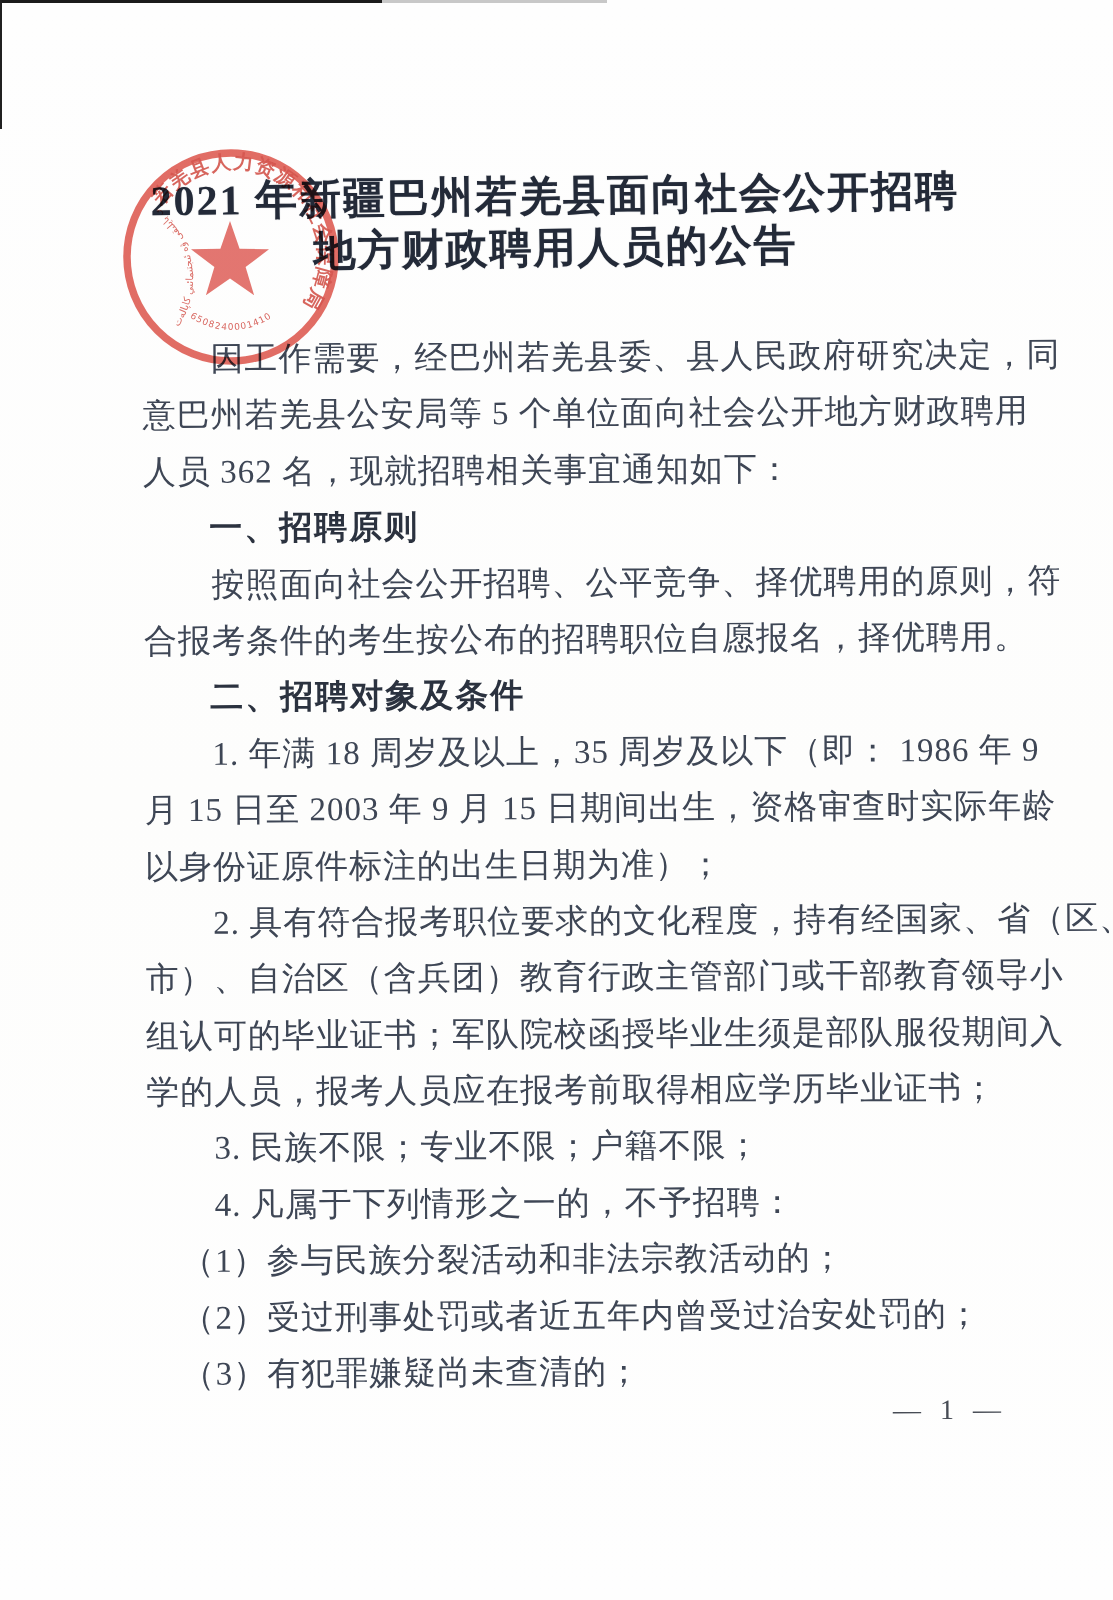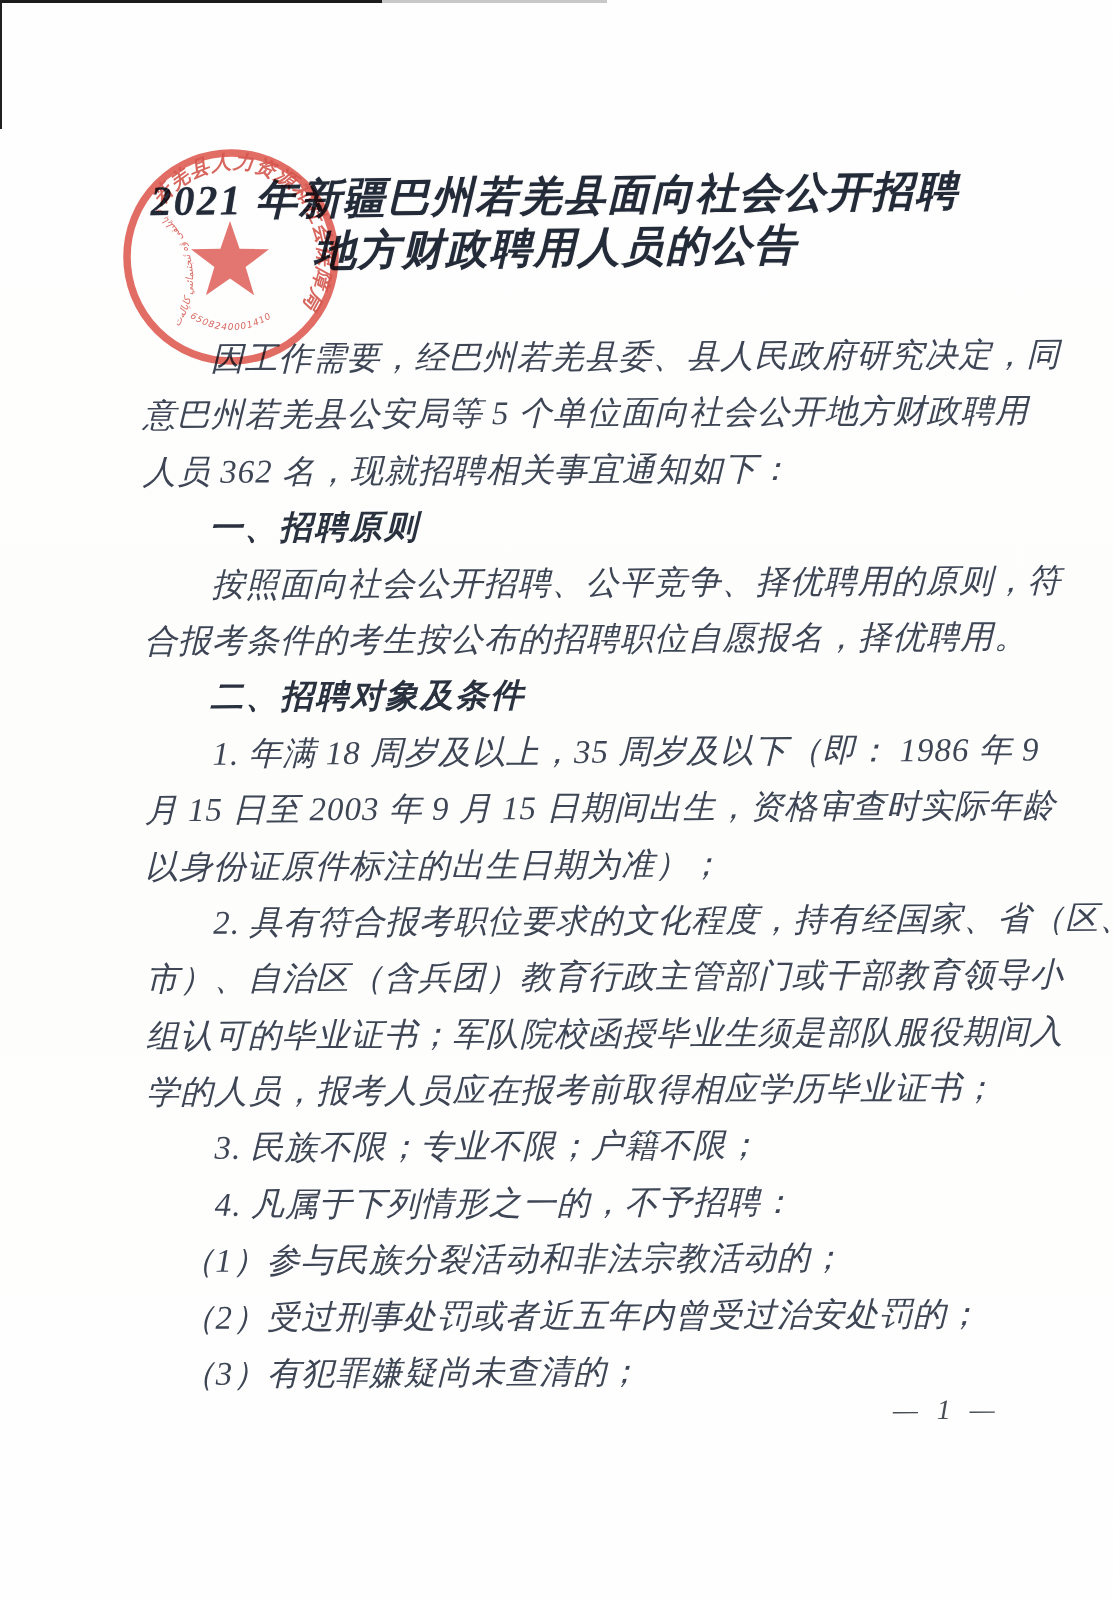--- a/index.html
+++ b/index.html
@@ -6,21 +6,20 @@
   body{
     width:1113px;height:1600px;
     background:#ffffff;
     overflow:hidden;
     position:relative;
     font-family:"Liberation Serif","DejaVu Serif",serif;
   }
   .page{
     position:absolute;left:0;top:0;width:1113px;height:1600px;
     background:linear-gradient(180deg,#fefefe 0%,#fdfdfc 50%,#fefefe 100%);
-    font-style:italic;
   }
   .content{
     position:absolute;left:0;top:0;width:1113px;height:1600px;
     transform:rotate(-0.3deg);
     transform-origin:50% 30%;
   }
   
   .artifact{position:absolute;pointer-events:none;}
   .artifact.top-black{left:0;top:0;width:382px;height:3px;background:#1c1c1c;}
   .artifact.top-gray{left:382px;top:0;width:225px;height:3px;background:#9a9a9a;opacity:.55;}

